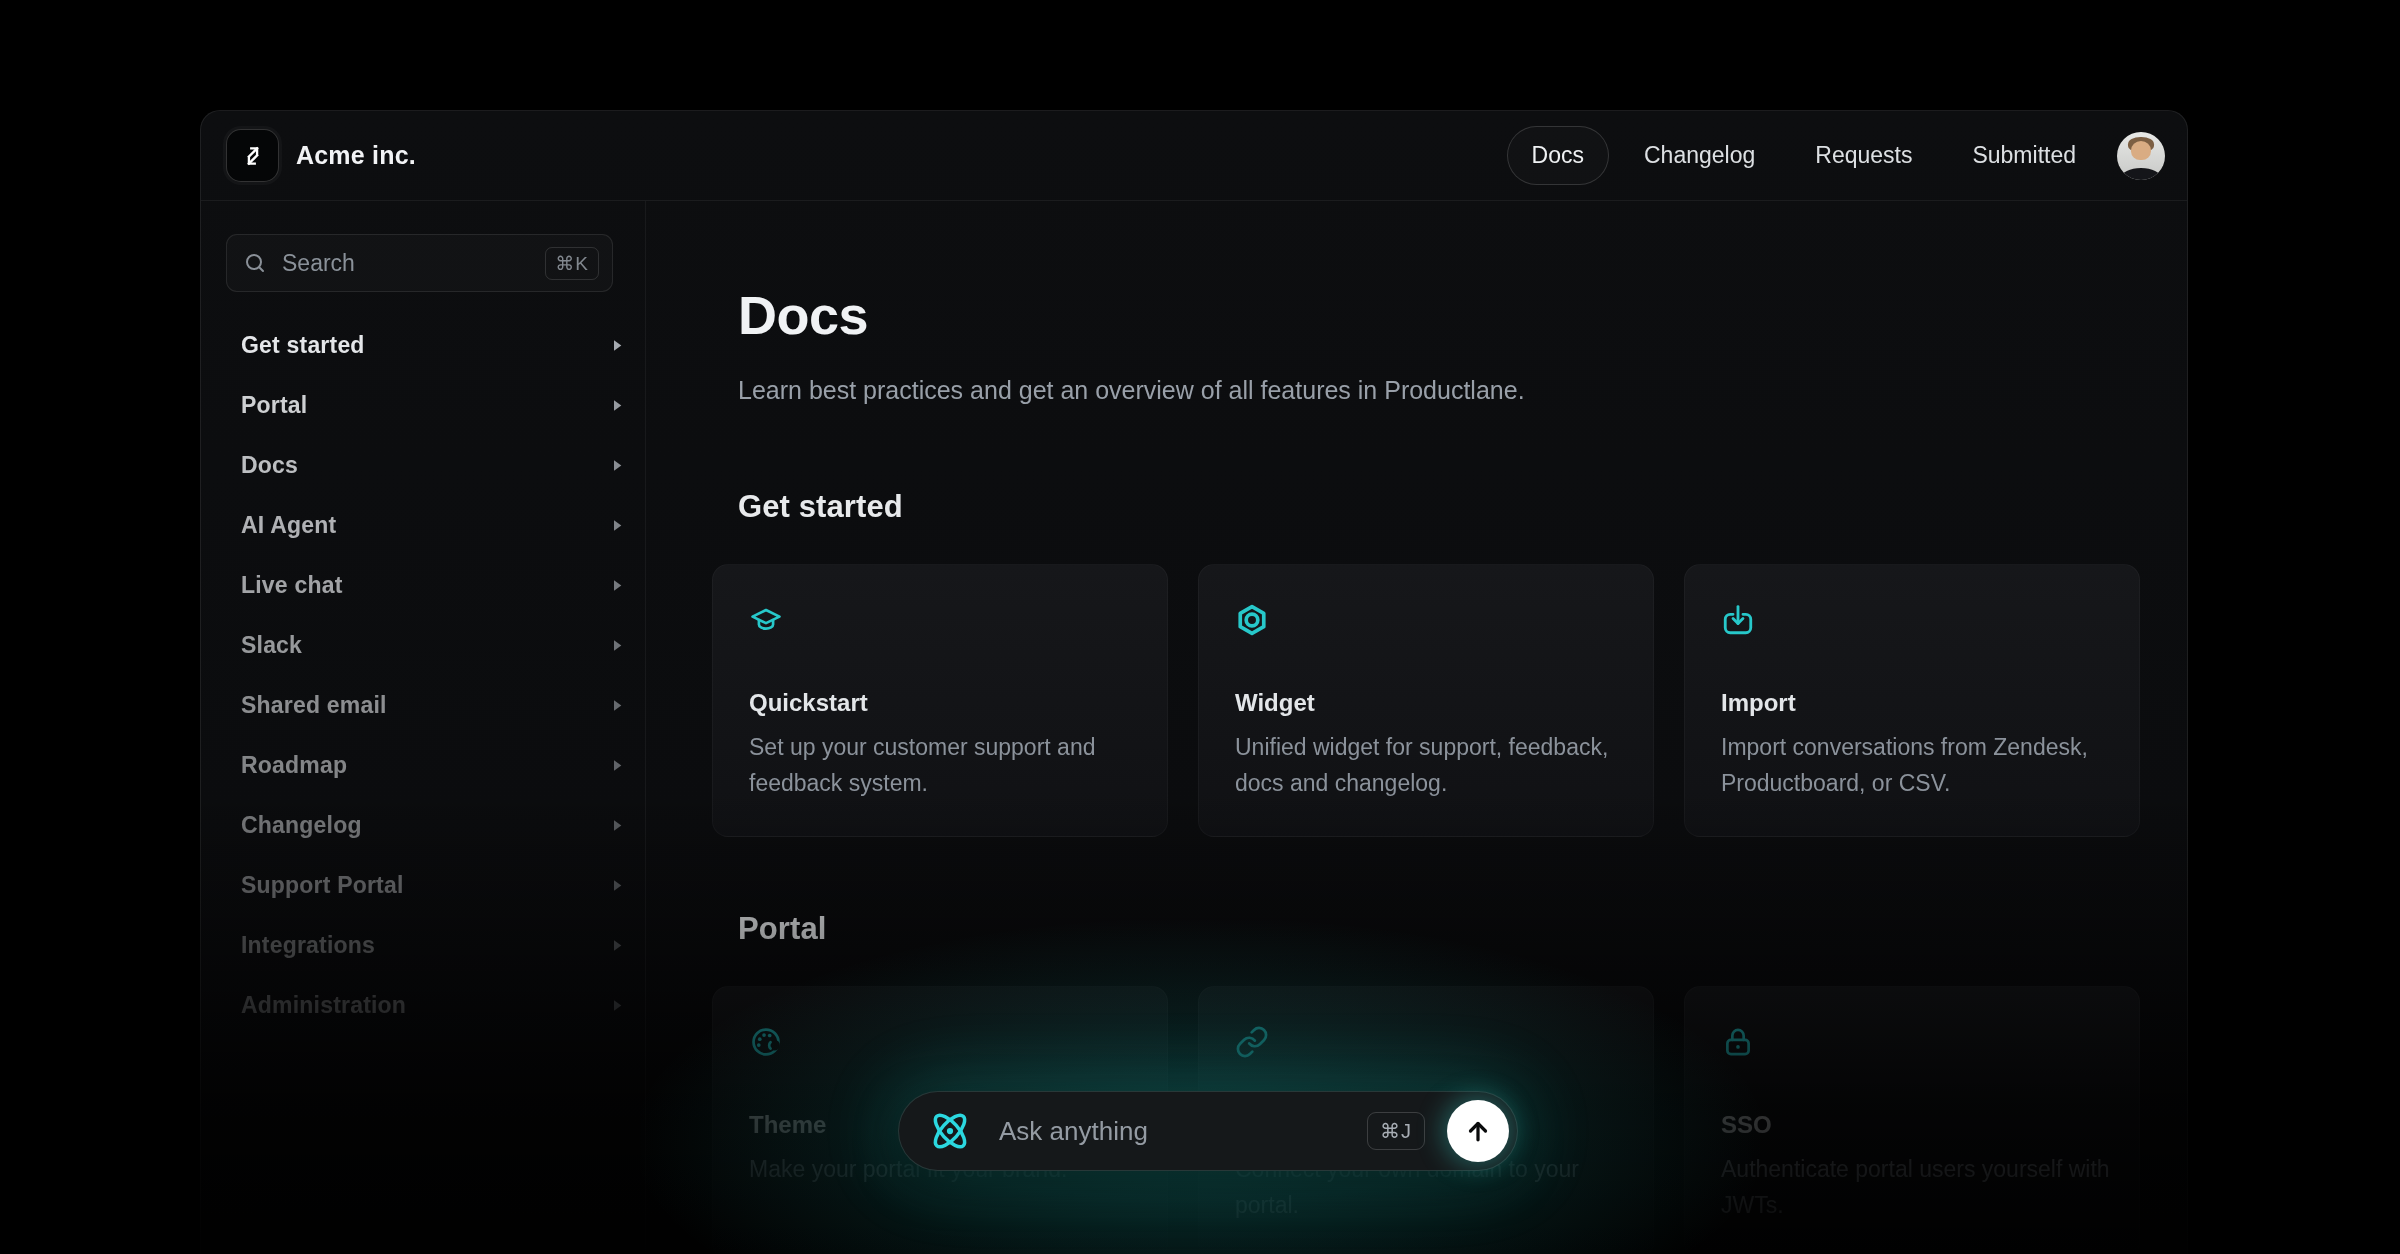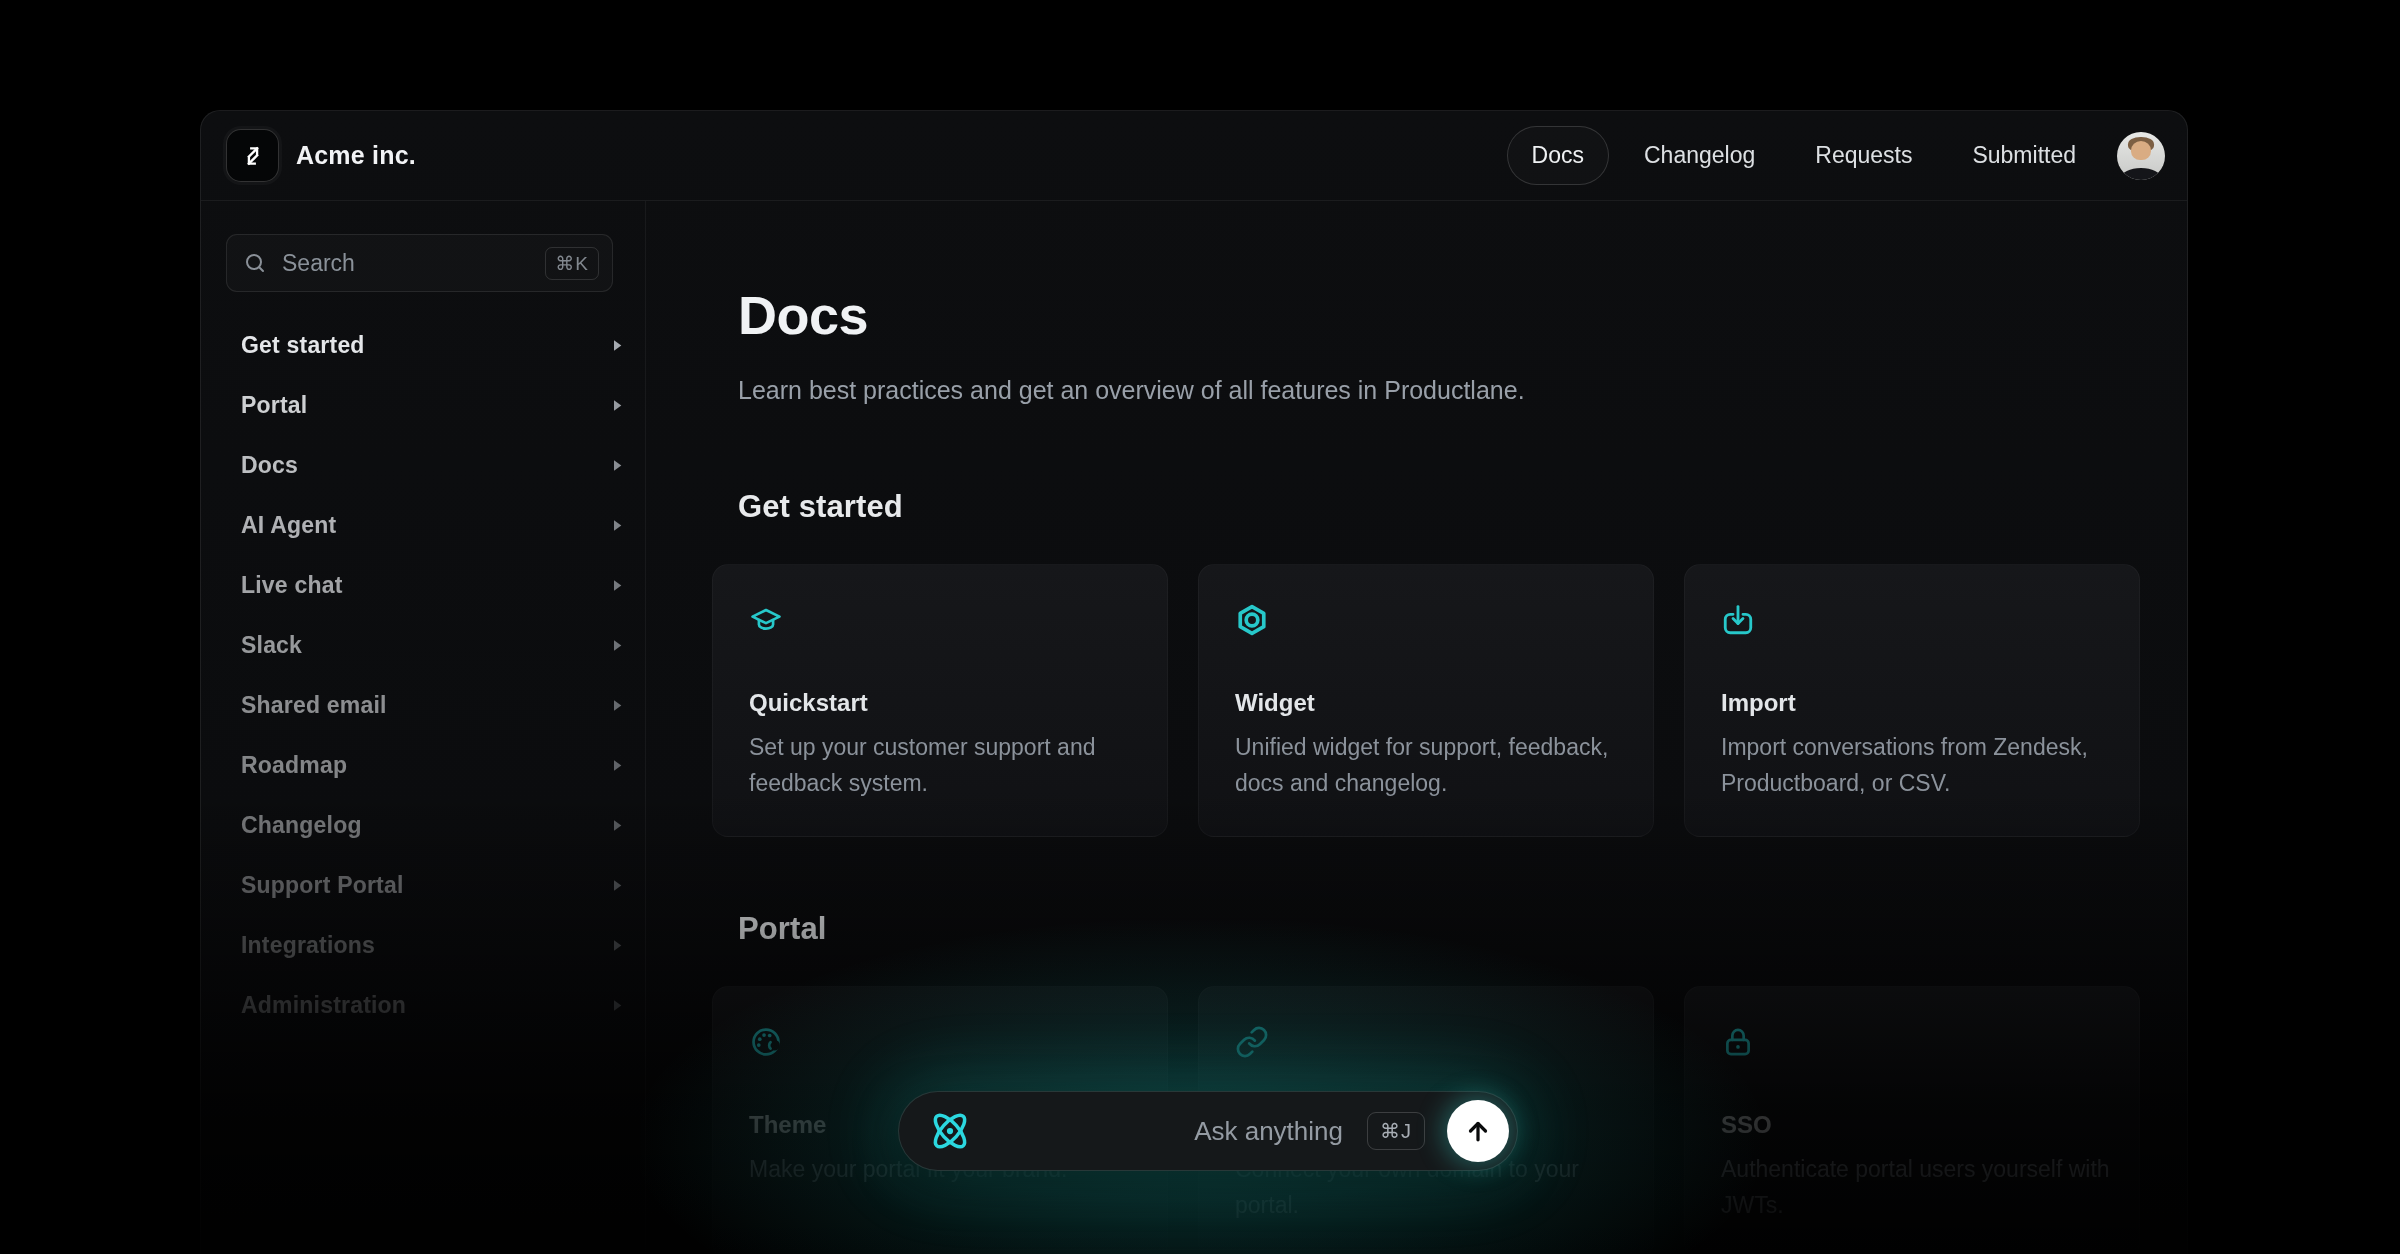--- a/index.html
+++ b/index.html
@@ -126,21 +126,21 @@
     position:absolute;left:898px;top:1091px;width:620px;height:80px;z-index:50;
     box-sizing:border-box;border-radius:44px;
     background:#15181a;
     border:1px solid rgba(140,225,220,0.16);
     box-shadow:0 0 70px 10px rgba(35,210,200,0.20), 0 12px 40px rgba(0,0,0,0.65);
     display:flex;align-items:center;gap:22px;padding:0 8px 0 26px;
   }
   .atom{color:#2bd8e0;display:flex;flex:none;}
   .ask-input{
     flex:1;background:transparent;border:none;outline:none;min-width:0;
-    color:#a6adb5;font-size:26px;font-family:inherit;text-align:right;
+    color:#a6adb5;font-size:26px;font-family:inherit;
   }
   .ask-input::placeholder{color:#949ba3;}
   .kbd-j{
     flex:none;color:#a7adb4;font-size:20px;letter-spacing:1px;
     border:1px solid rgba(255,255,255,0.17);border-radius:9px;padding:6px 12px;
   }
   .send{
     flex:none;width:62px;height:62px;border-radius:50%;border:none;cursor:pointer;
     background:#fff;display:flex;align-items:center;justify-content:center;
     box-shadow:0 0 26px 4px rgba(60,225,215,0.35);

